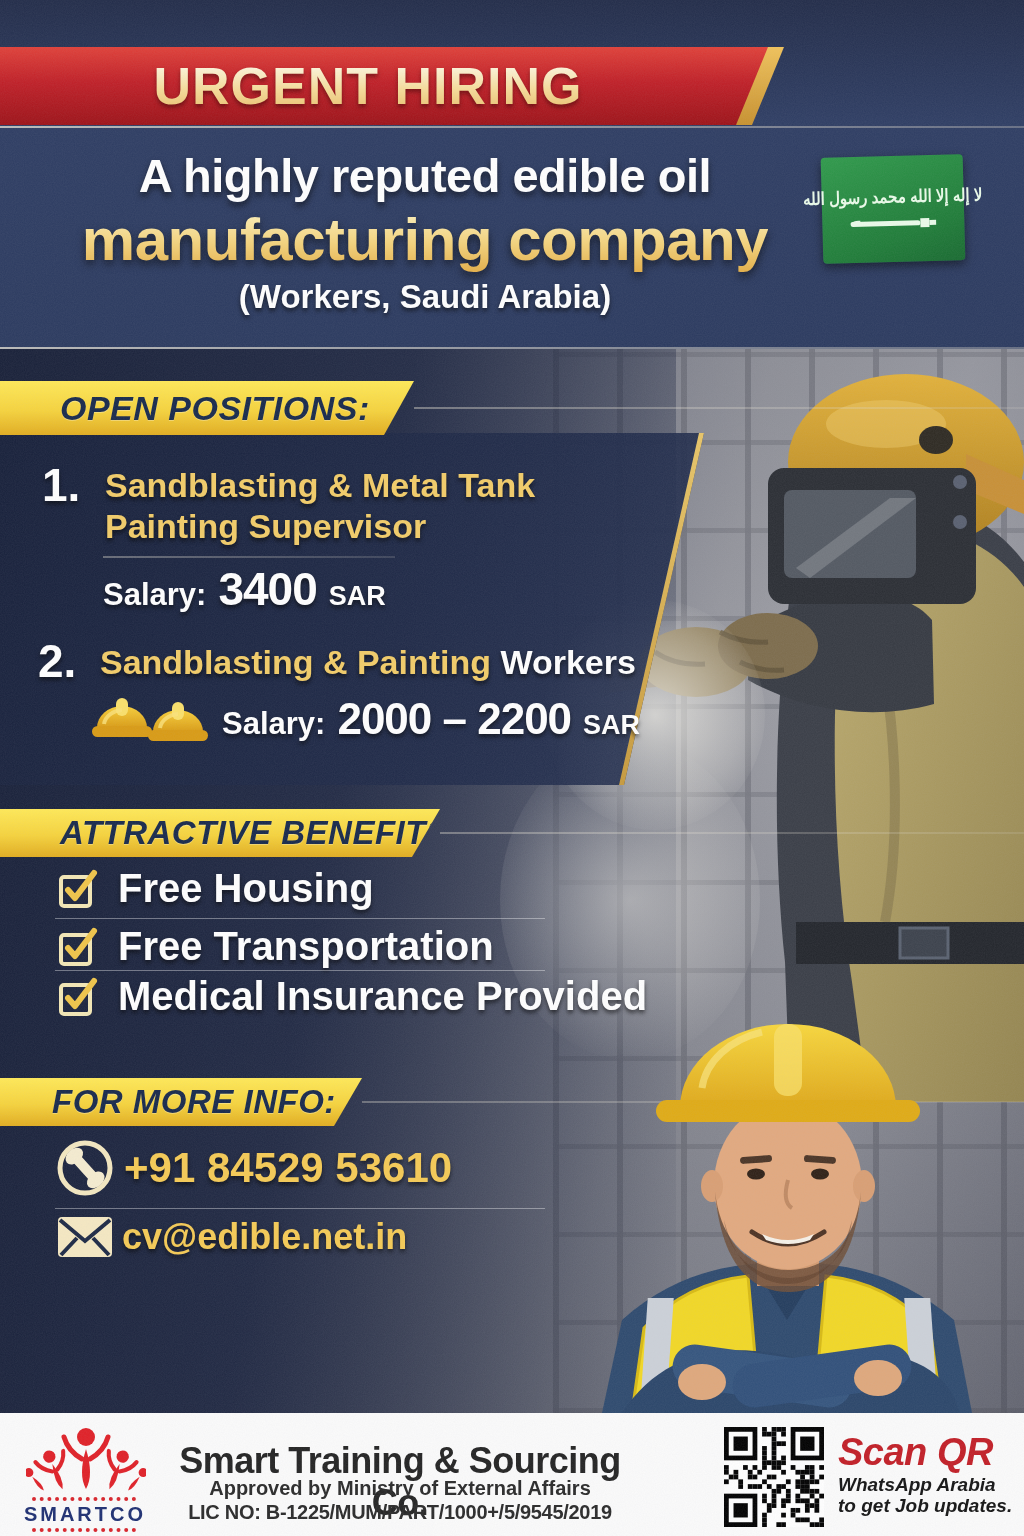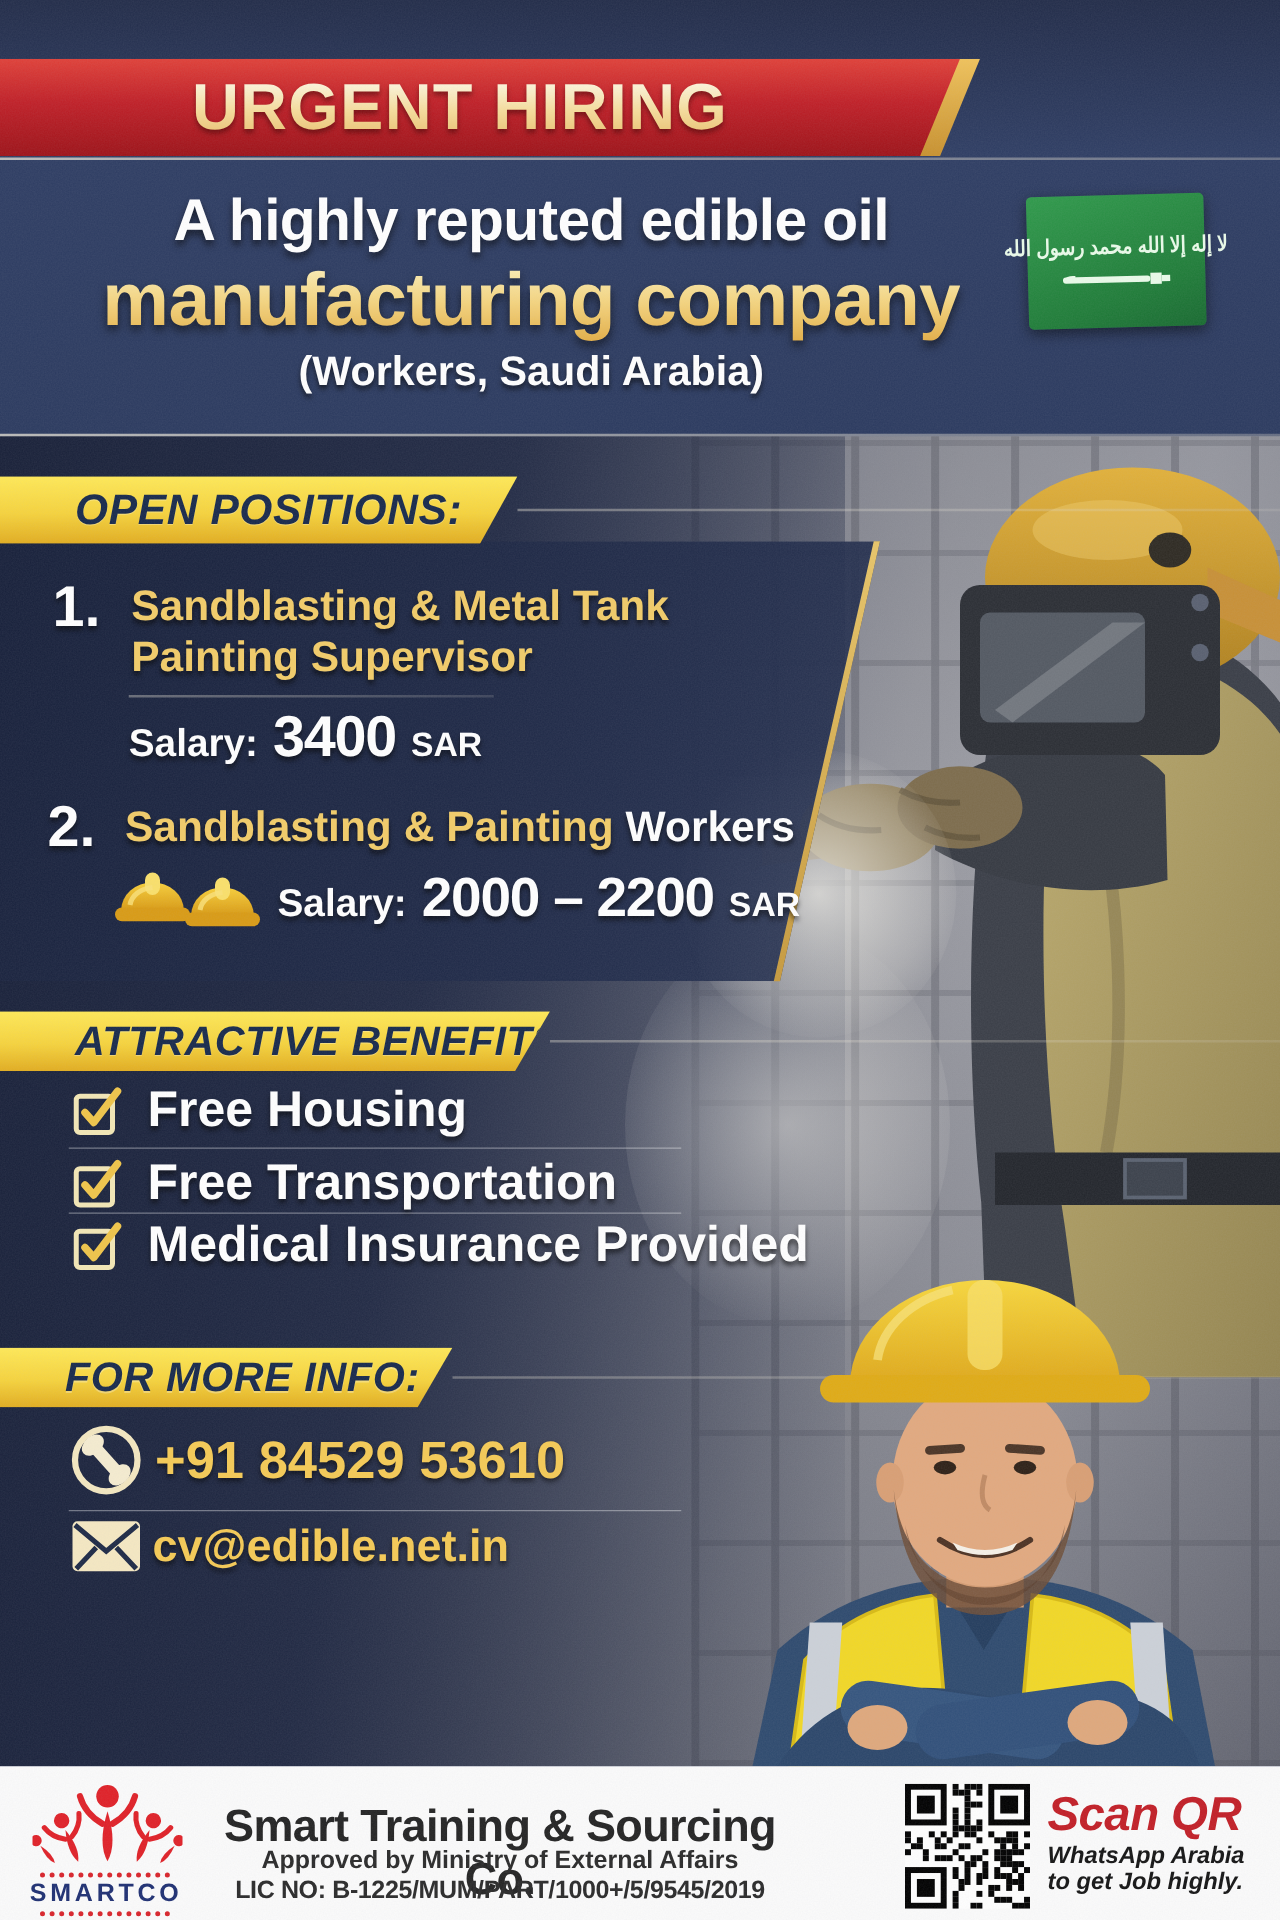--- a/index.html
+++ b/index.html
@@ -488,21 +488,21 @@
         <rect x="14" y="0" width="7" height="7" fill="#000"></rect>
         <rect x="15" y="1" width="5" height="5" fill="#fff"></rect>
         <rect x="16" y="2" width="3" height="3" fill="#000"></rect>
         <rect x="0" y="14" width="7" height="7" fill="#000"></rect>
         <rect x="1" y="15" width="5" height="5" fill="#fff"></rect>
         <rect x="2" y="16" width="3" height="3" fill="#000"></rect>
       </svg>
     <div class="f-scan">Scan QR</div>
     <div class="f-wa">
       <div>WhatsApp Arabia</div>
-      <div>to get Job highly.</div>
+      <div>to get Job updates.</div>
     </div>
   </div>
 
   <svg class="noise">
     <filter id="grain">
         <feTurbulence type="fractalNoise" baseFrequency="0.9" numOctaves="2"></feTurbulence>
       <feColorMatrix type="matrix" values="0 0 0 0 0.5 0 0 0 0 0.5 0 0 0 0 0.55 0 0 0 1 0"></feColorMatrix>
       </filter>
     <rect width="1024" height="1536" filter="url(#grain)"></rect>
   </svg>

